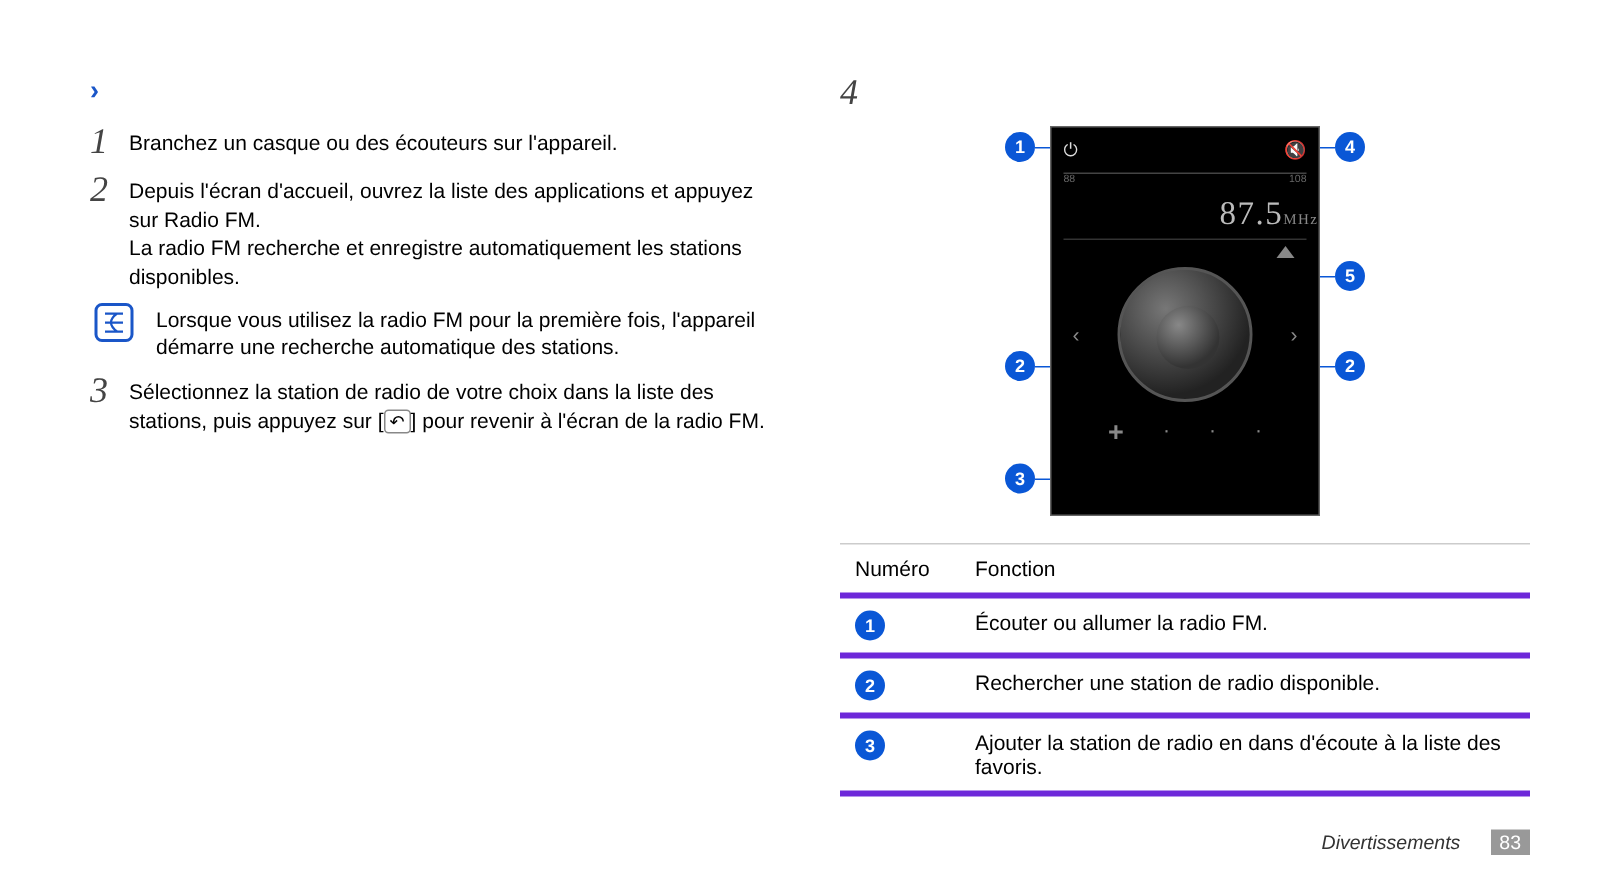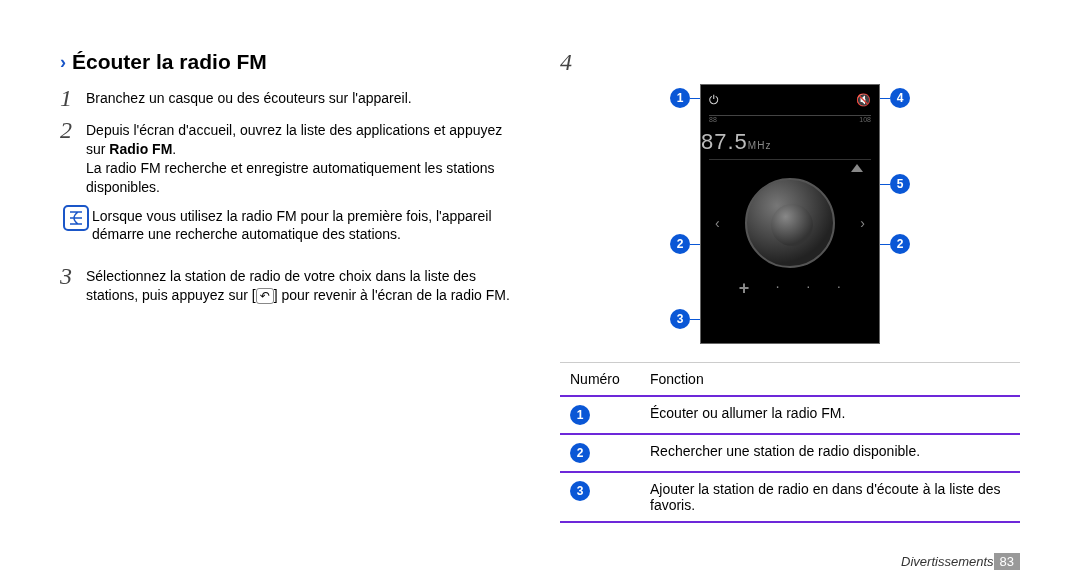--- a/index.html
+++ b/index.html
@@ -42,24 +42,25 @@
     color: #444;
     width: 26px;
     flex-shrink: 0;
     line-height: 1;
   }
   .step-body {
     font-size: 14px;
     line-height: 1.35;
     padding-top: 3px;
   }
-  .step-body b { font-weight: bold; text-align: right; }
+  .step-body b { font-weight: normal; text-align: right; }
   .note-row {
     display: flex;
-    margin: 8px 0 20px 0;
+    margin: 8px 0 8px 0;
+    gap: 12px;
   }
   .note-icon {
     width: 32px;
     flex-shrink: 0;
     display: flex;
     justify-content: center;
     align-items: flex-start;
   }
   .note-icon-box {
     width: 26px;
@@ -103,26 +104,26 @@
   .scale {
     height: 12px;
     margin: 0 8px;
     border-top: 1px solid #444;
     display: flex;
     justify-content: space-between;
     font-size: 7px;
     color: #666;
   }
   .freq {
-    text-align: left;
+    text-align: right;
     color: #bbb;
     font-size: 22px;
     letter-spacing: 1px;
     margin: 2px 0 4px 0;
-    font-family: Liberation Sans, sans-serif;
+    font-family: Liberation Serif, serif;
   }
   .freq small { font-size: 10px; color: #888; }
   .divider { height: 1px; background: #333; margin: 2px 8px; }
   .pointer-row {
     height: 12px;
     display: flex;
     justify-content: flex-end;
     padding-right: 16px;
     align-items: center;
   }
@@ -185,21 +186,21 @@
     height: 1px;
   }
   
   .func-table {
     width: 100%;
     border-collapse: collapse;
     font-size: 14px;
   }
   .func-table th, .func-table td {
     border-top: 1px solid #ccc;
-    border-bottom: 2px solid #6d28d9;
+    border-bottom: 4px solid #6d28d9;
     padding: 8px 10px;
     text-align: left;
     vertical-align: top;
     font-weight: normal;
   }
   .func-table th { color: #000; }
   .col-num { width: 80px; text-align: center; }
   .num-badge {
     width: 20px; height: 20px;
     border-radius: 50%;
@@ -213,21 +214,21 @@
   }
   .footer {
     position: absolute;
     bottom: 16px;
     right: 60px;
     font-size: 13px;
     font-style: italic;
     color: #333;
     display: flex;
     align-items: center;
-    gap: 0;
+    gap: 20px;
   }
   .page-num {
     background: #999;
     color: #fff;
     font-style: normal;
     padding: 1px 6px;
     font-size: 13px;
   }
   .back-key {
     display: inline-block;
@@ -239,21 +240,20 @@
   }
 </style>
 </head>
 <body>
 
 <div class="page">
 
   <div class="col">
     <div class="heading">
       <span class="chev">›</span>
-      <span>Écouter la radio FM</span>
     </div>
 
     <div class="step">
       <div class="step-num">1</div>
       <div class="step-body">Branchez un casque ou des écouteurs sur l'appareil.</div>
     </div>
 
     <div class="step">
       <div class="step-num">2</div>
       <div class="step-body">

